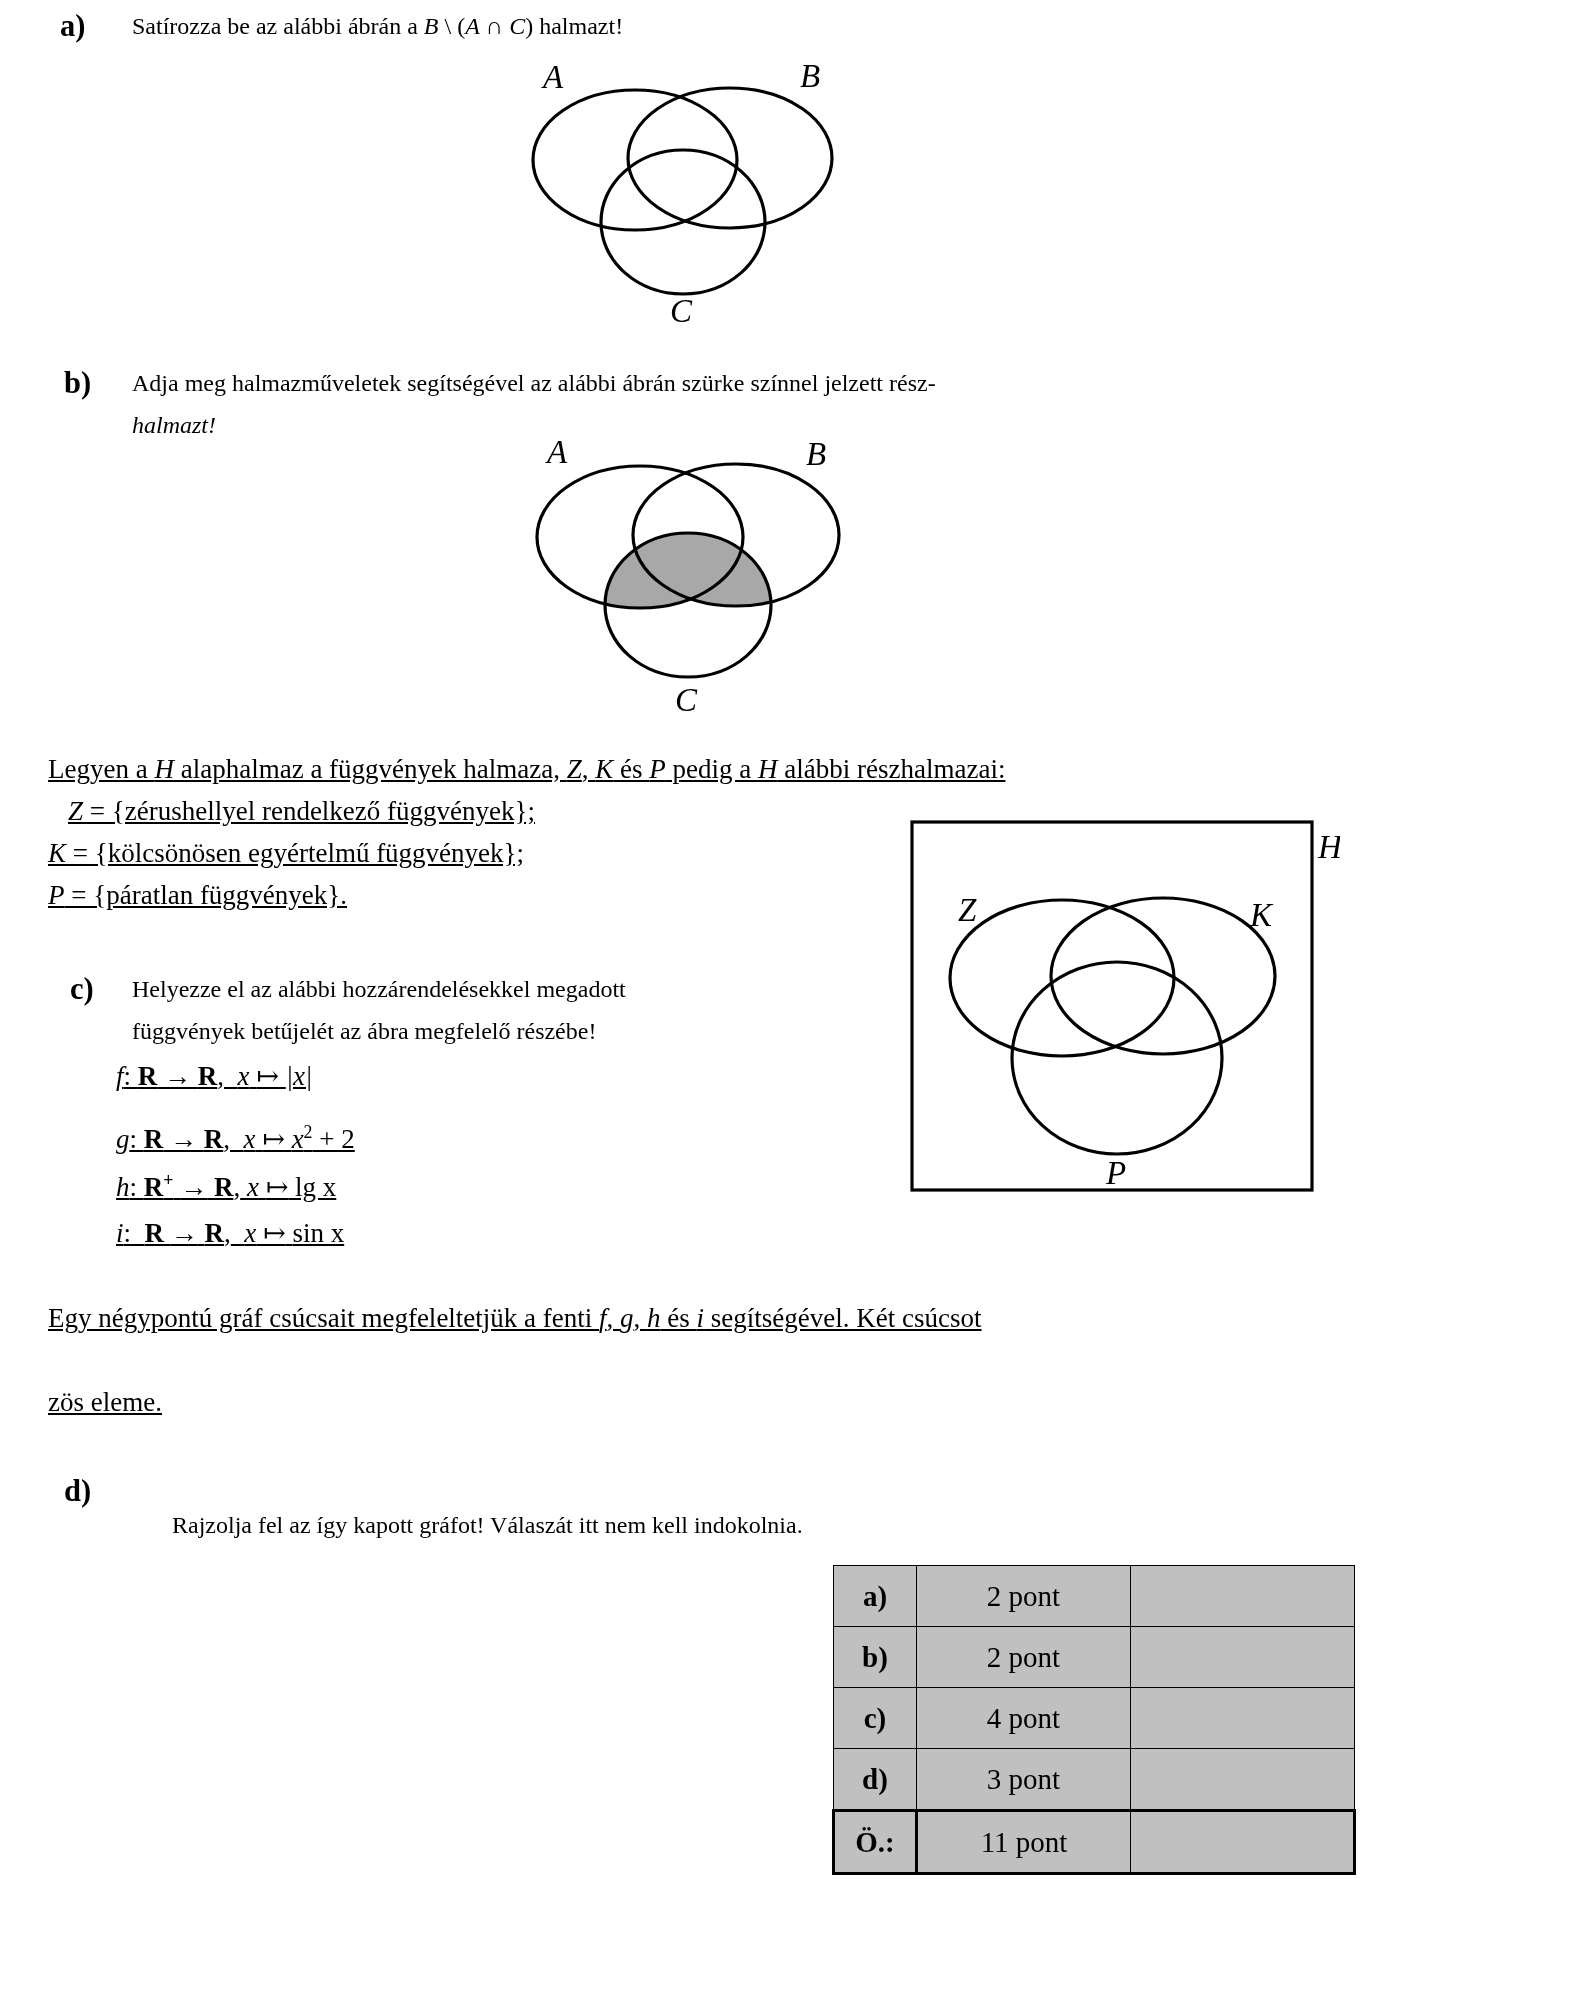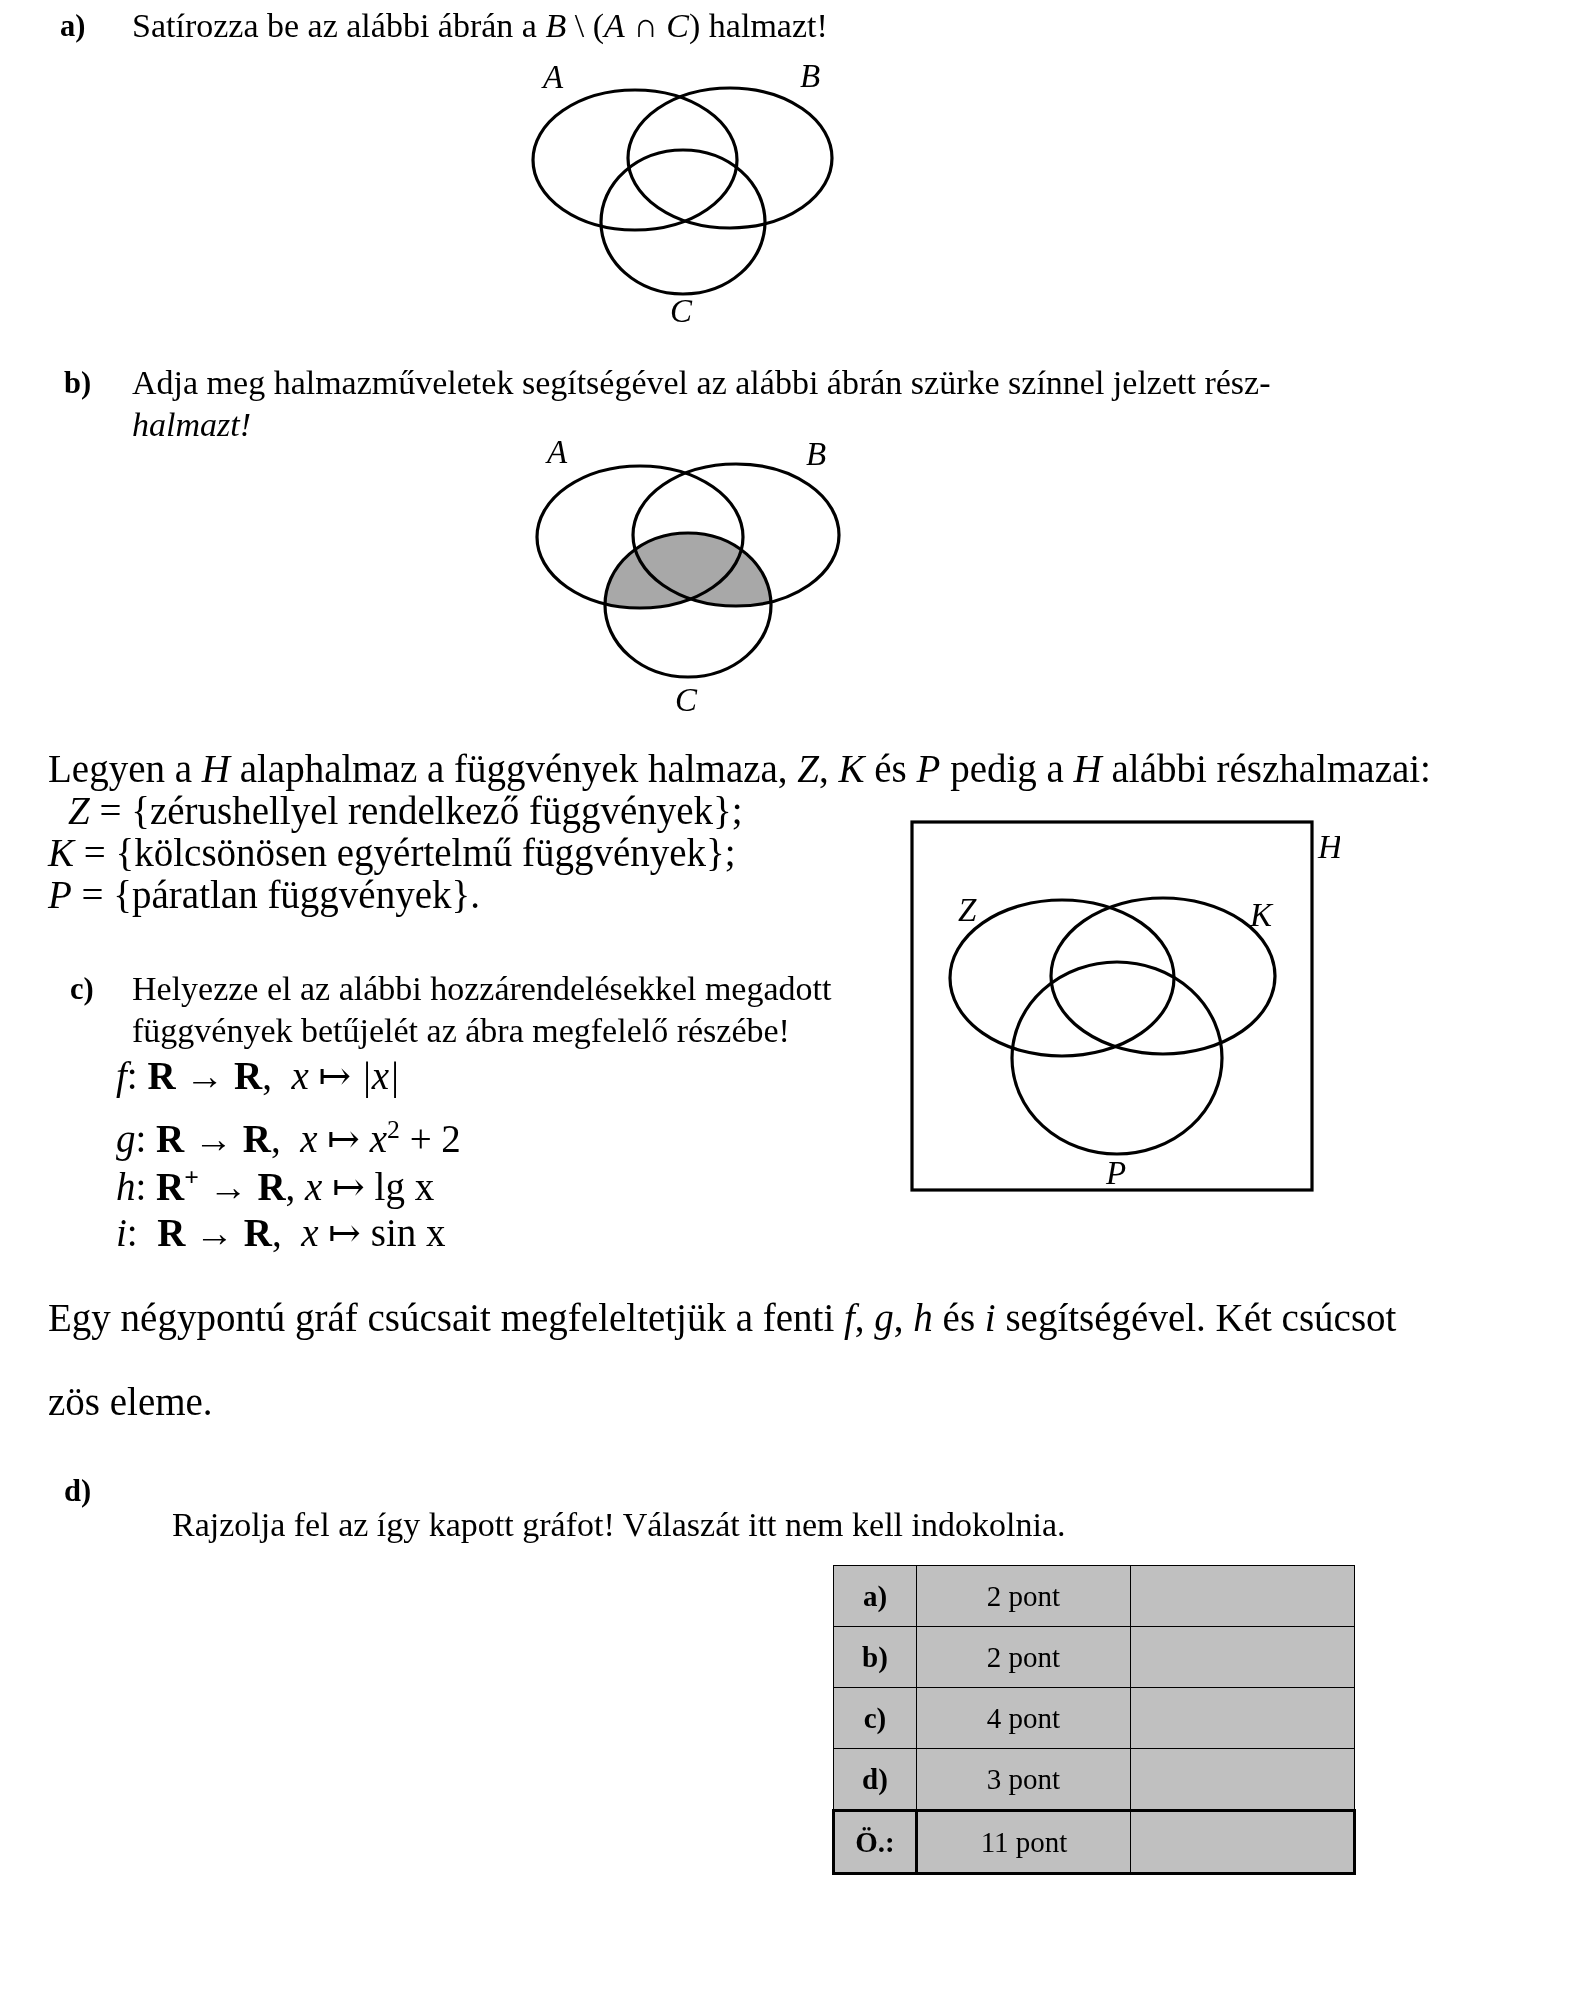--- a/index.html
+++ b/index.html
@@ -17,35 +17,36 @@
   }
 
   .page {
     position: absolute;
     left: 0; top: 0;
     width: 1584px;
     height: 2015px;
   }
   .blk {
     position: absolute;
-    font-size: 39px;
+    font-size: 27px;
     line-height: 42px;
+    text-decoration: underline;
   }
   .mathit { font-style: italic; }
   .bb { font-weight: bold; }
 
   .item-label {
     position: absolute;
     font-weight: bold;
     font-size: 30.5px;
     line-height: 42px;
   }
   .item-body {
     position: absolute;
-    font-size: 34px;
+    font-size: 24px;
     line-height: 42px;
   }
 
   
   .figure {
     position: absolute;
   }
   .figure svg { display: block; }
 
   

